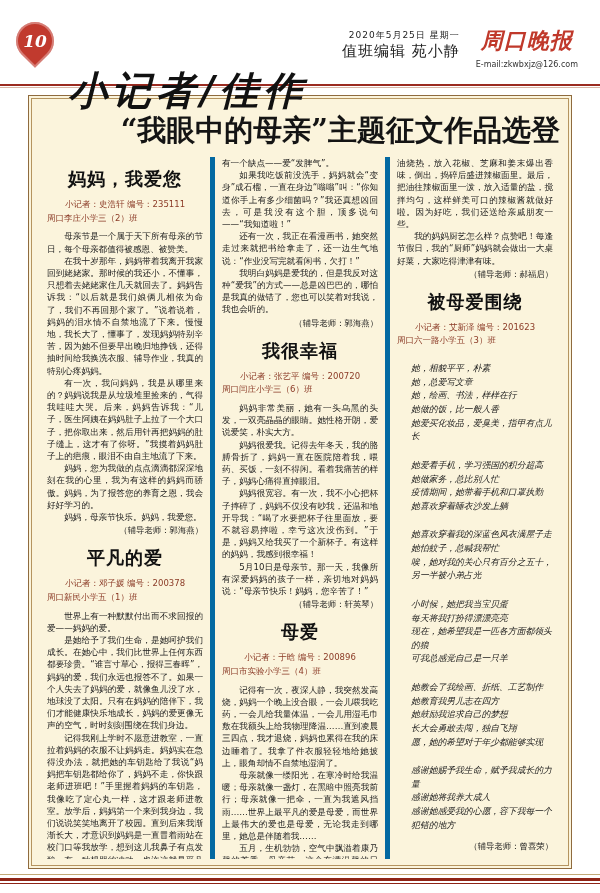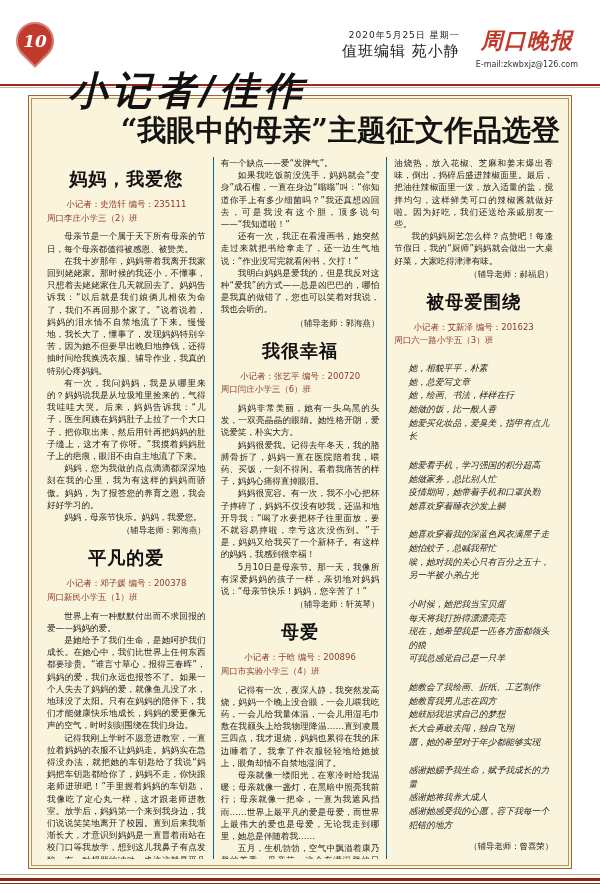--- a/index.html
+++ b/index.html
@@ -42,21 +42,21 @@
   .frame{
     margin:7px 28px 0 28px;border:1px solid #8f6b3e;padding:2px;background:#fbf4dc;
   }
   .frame-inner{border:1px solid #b5945f;background:#fbf4dc;padding:4px 8px 6px 8px;}
   .headline{
     text-align:right;font-size:29px;font-weight:bold;color:#141414;margin:8px 0 6px 0;
     font-family:"DejaVu Serif","Liberation Serif",serif;letter-spacing:0px;white-space:nowrap;
   }
   .cols{display:flex;height:702px;overflow:hidden;margin-top:4px;}
   .col{flex:1 1 0;padding:0 7px;overflow:hidden;}
-  .col.sep{border-right:1px solid #0369a1;}
+  .col.sep{border-right:5px solid #0369a1;}
   
   .article{margin-bottom:6px;}
   .article-title{
     text-align:center;font-size:18px;font-weight:bold;color:#111;margin:10px 0 7px 0;
     letter-spacing:1px;white-space:nowrap;
   }
   .byline{text-align:center;font-size:8.5px;color:#8b3a26;line-height:1.6;}
   .school{font-size:8.5px;color:#8b3a26;line-height:1.5;margin-bottom:6px;}
   .body-par{
     font-size:8.6px;line-height:1.42;color:#1c1c1c;text-align:justify;

